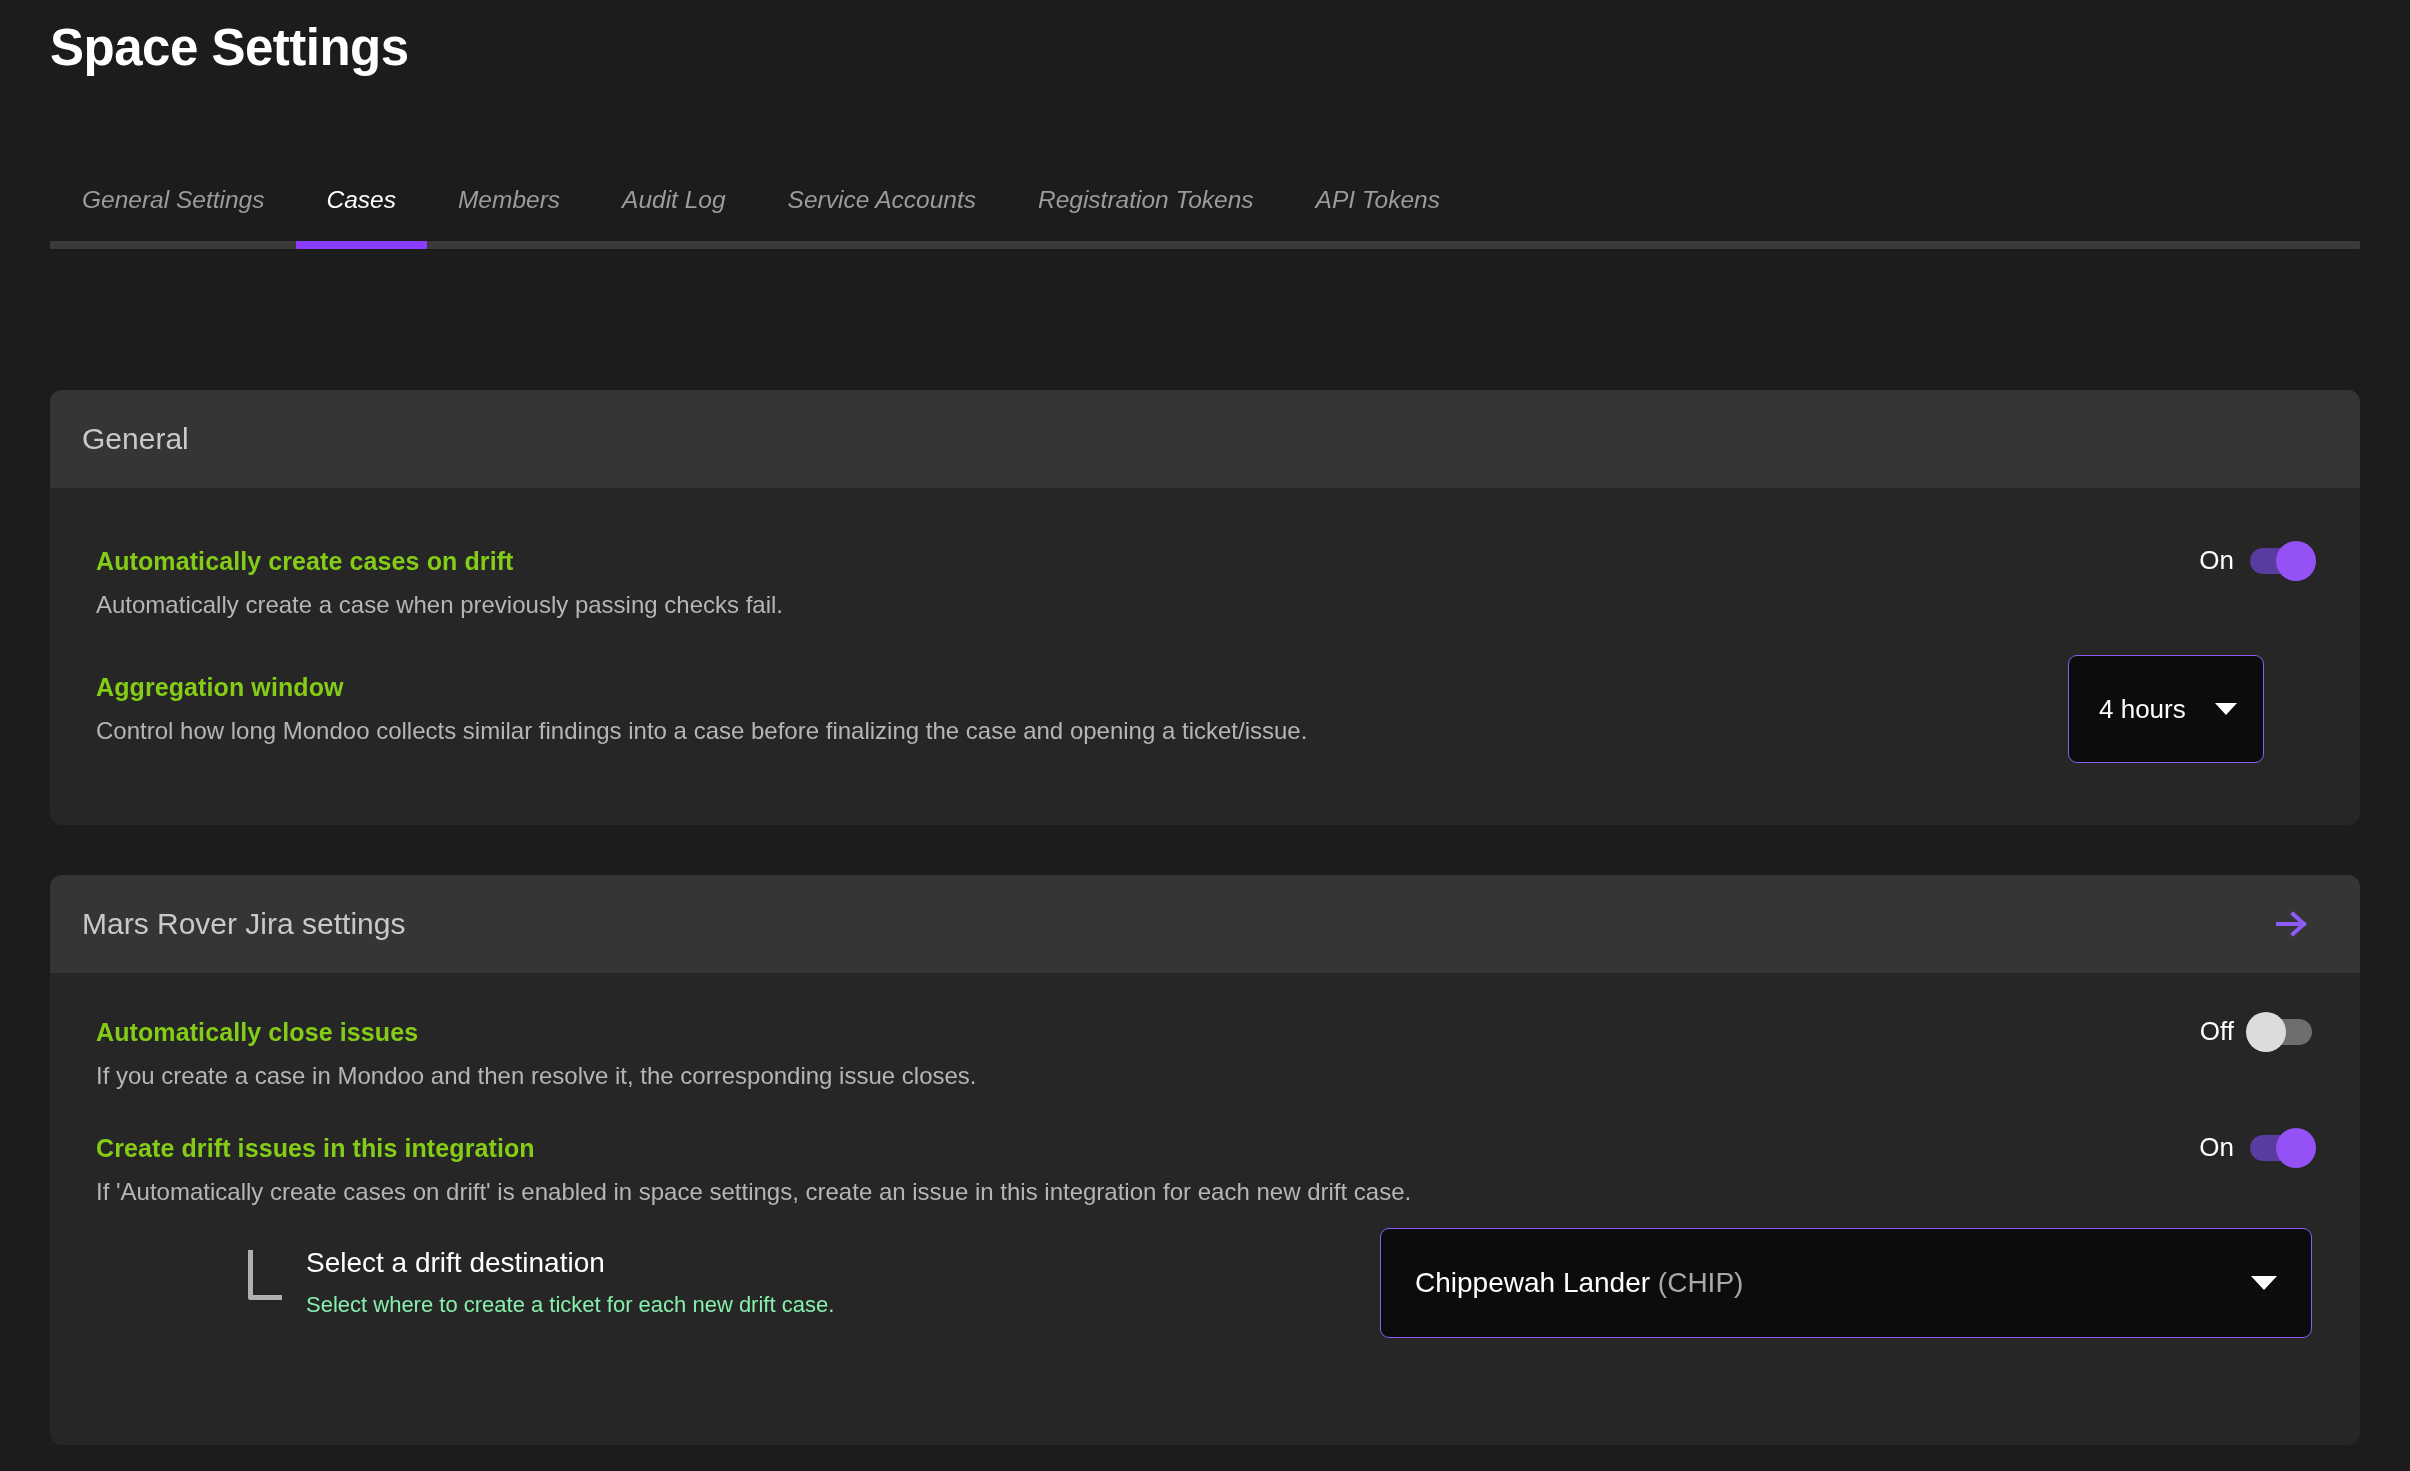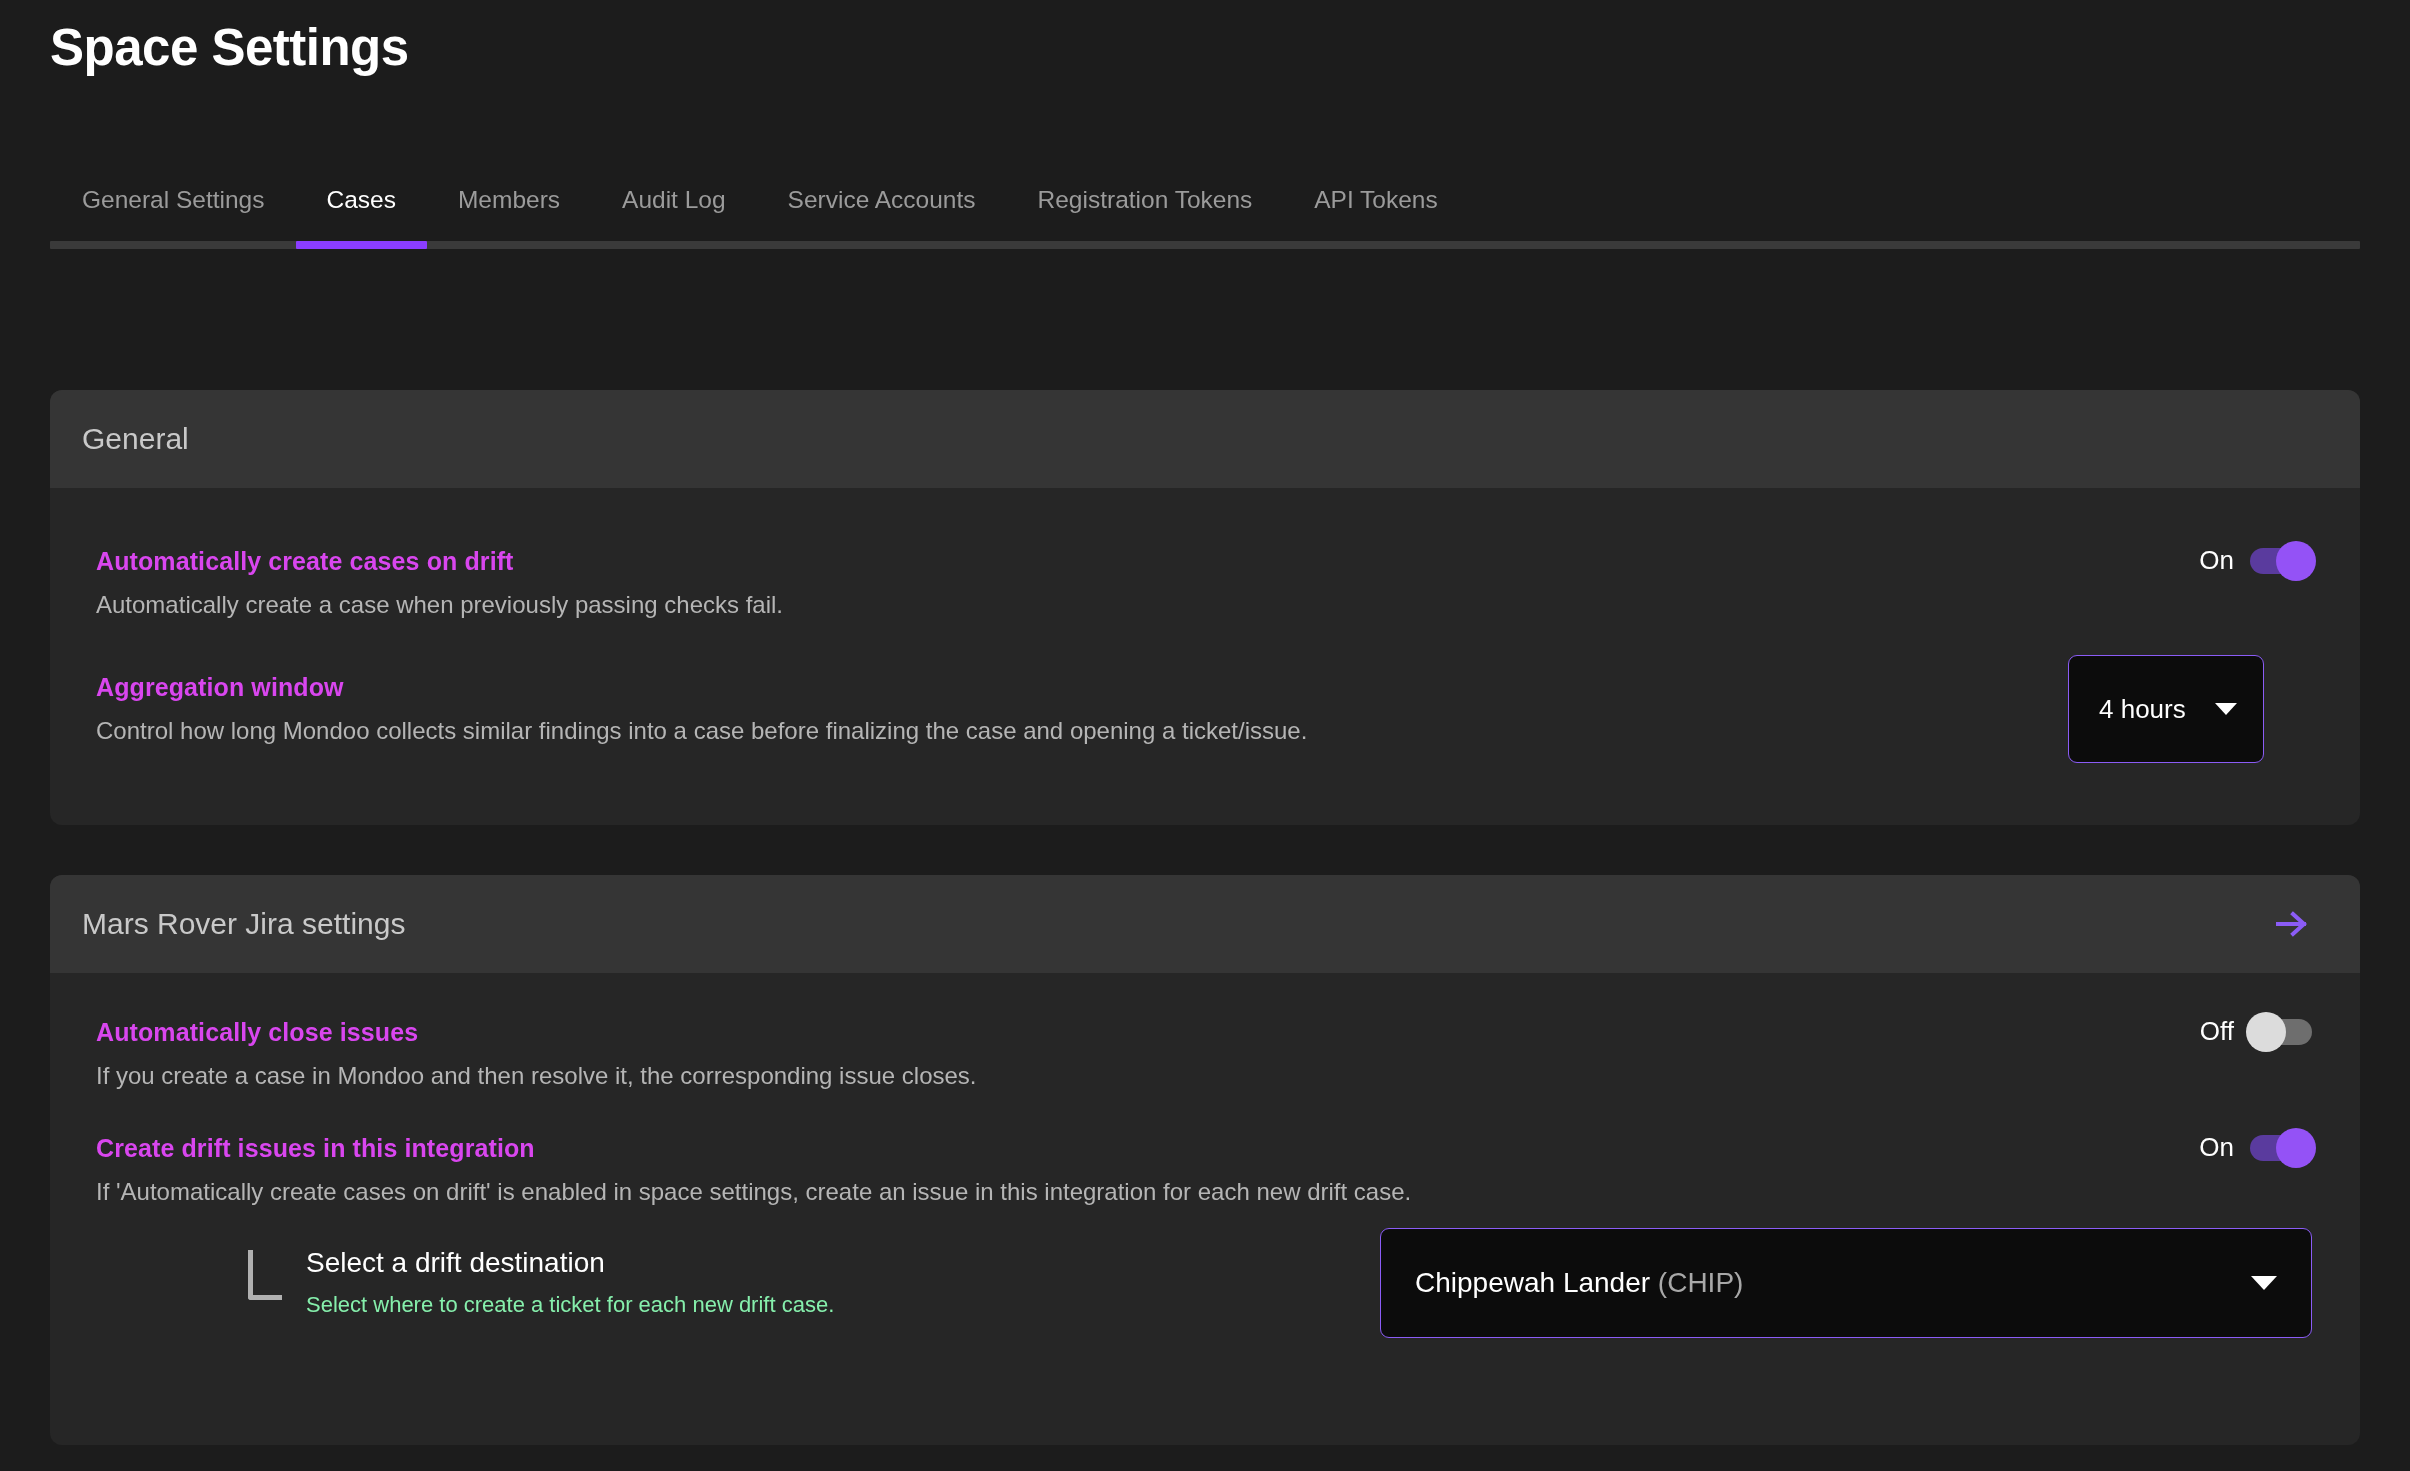--- a/index.html
+++ b/index.html
@@ -44,20 +44,21 @@
     height: 58px;
   }
   .tab {
     font-size: 24.5px;
     color: #9b9b9b;
     padding: 0 31px;
     line-height: 34px;
     white-space: nowrap;
     cursor: pointer;
     user-select: none;
+    font-style: italic;
   }
   .tab:first-child { padding-left: 32px; }
   .tab.active { color: #ffffff; }
 
   .tab-track {
     position: absolute;
     left: 0;
     top: 58px;
     width: 2310px;
     height: 8px;
@@ -112,21 +113,21 @@
   .setting-row {
     display: flex;
     align-items: flex-start;
     justify-content: space-between;
     position: relative;
   }
   .setting-text { padding-top: 0; }
   .setting-title {
     font-size: 25px;
     font-weight: bold;
-    color: #d946ef;
+    color: #84cc16;
     line-height: 32px;
     letter-spacing: 0.1px;
   }
   .setting-desc {
     font-size: 24px;
     color: #b5b5b5;
     line-height: 32px;
     margin-top: 12px;
   }
 

